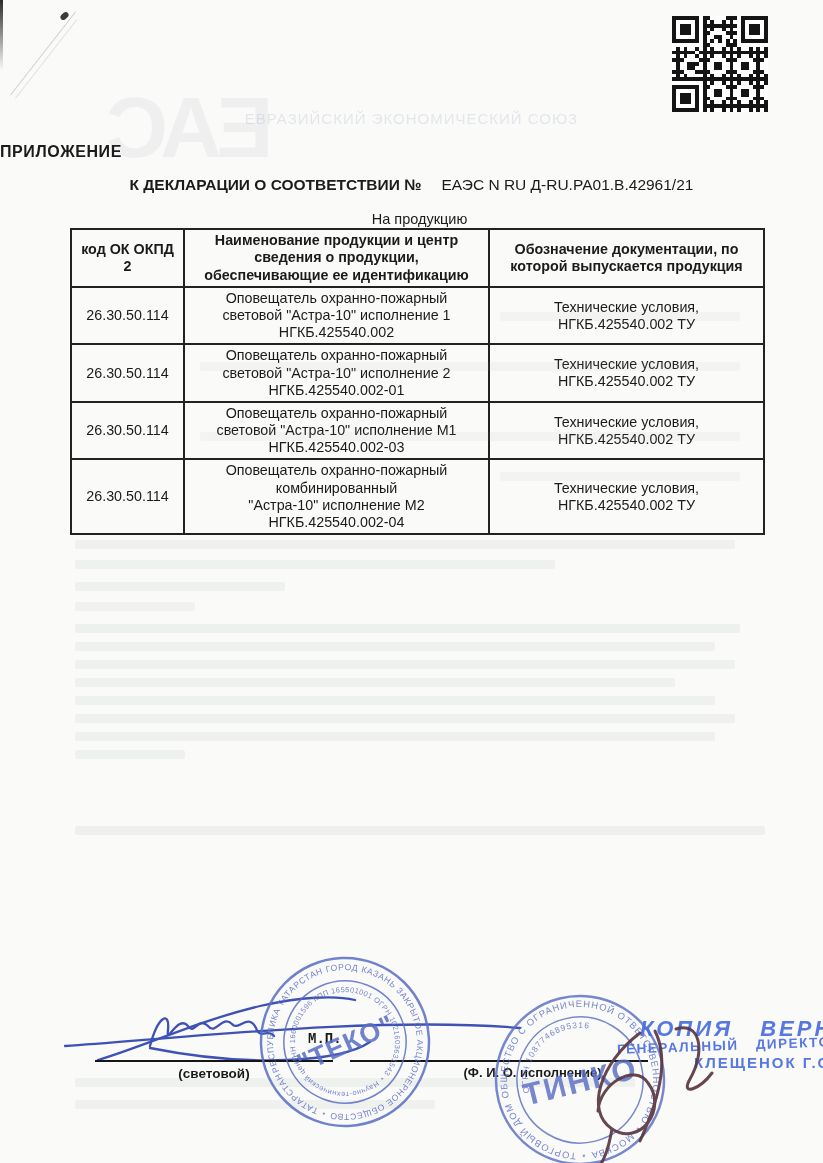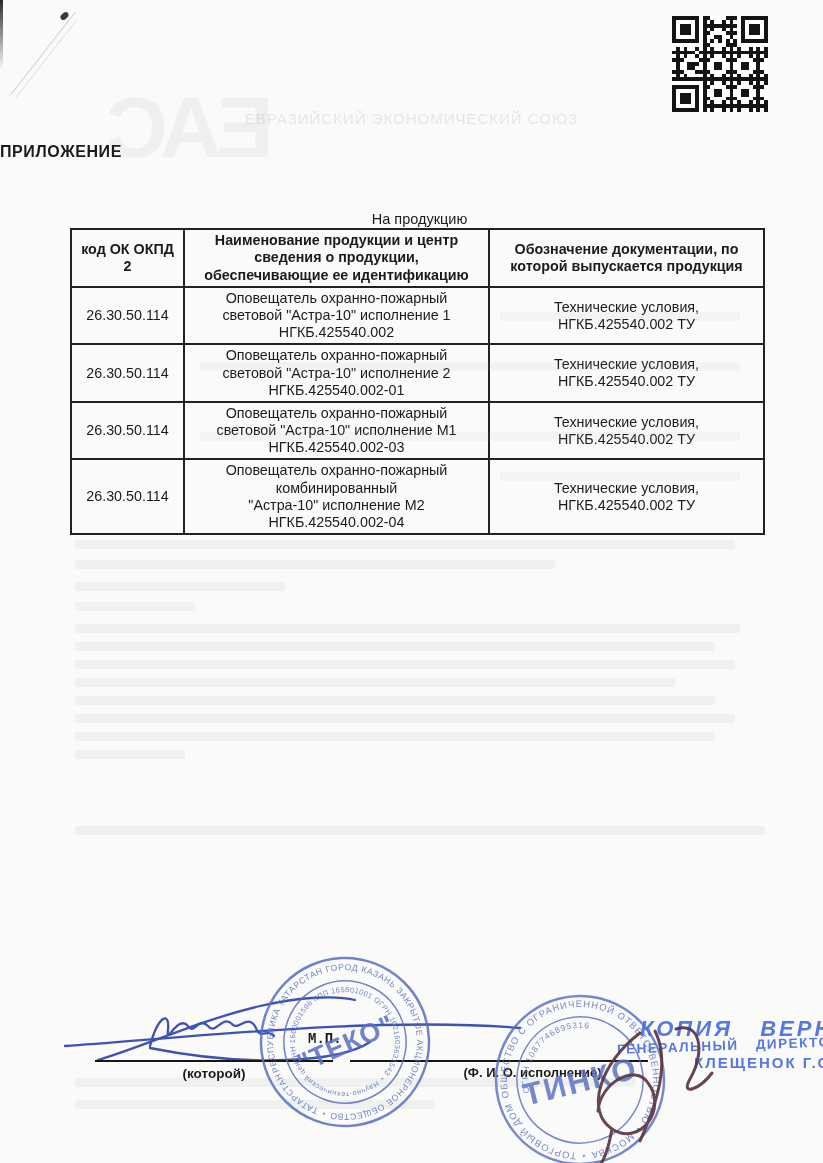--- a/index.html
+++ b/index.html
@@ -316,20 +316,23 @@
       <rect x="20" y="2" width="3" height="3" fill="#141414"></rect>
       <rect x="0" y="18" width="7" height="7" fill="#141414"></rect>
       <rect x="1" y="19" width="5" height="5" fill="#fff"></rect>
       <rect x="2" y="20" width="3" height="3" fill="#141414"></rect>
     </svg>
 
   <div class="abs eac-wm" style="left:112px;top:84px;">ЕАС</div>
   <div class="abs ghost" style="top:110px;font-size:15px;opacity:.22;">ЕВРАЗИЙСКИЙ ЭКОНОМИЧЕСКИЙ СОЮЗ</div>
 
   <div class="abs title">ПРИЛОЖЕНИЕ</div>
+  <div class="abs decl-line">
+    <span class="lbl">К ДЕКЛАРАЦИИ О СООТВЕТСТВИИ №</span><span class="num">ЕАЭС N RU Д-RU.РА01.В.42961/21</span>
+  </div>
   <div class="abs subtitle">На продукцию</div>
 
   <table class="doc-table">
     <colgroup>
         <col style="width:113px">
         <col style="width:305px">
         <col style="width:275px">
       </colgroup>
     <tbody>
         <tr style="height:58px">
@@ -396,21 +399,21 @@
   <svg class="abs" style="left:50px;top:980px;width:500px;height:100px;" viewBox="0 0 500 100">
     <g class="ink-sig" style="stroke:var(--signature-blue);stroke-width:2.3;opacity:.9;">
       <path d="M 48 80 C 90 68, 150 40, 210 26 C 250 17, 285 15, 305 20"></path>
       <path d="M 100 66 C 108 36, 120 30, 118 50 C 116 66, 128 34, 138 46 C 144 56, 148 36, 158 46 C 166 56, 172 34, 182 44 C 188 52, 198 32, 206 48 C 210 60, 218 48, 224 56"></path>
       <path d="M 15 66 C 130 58, 330 36, 470 48"></path>
       <path d="M 100 68 C 200 88, 290 82, 320 62"></path>
     </g>
   </svg>
 
   <div class="abs sig-line" style="left:95px;top:1060px;width:238px;"></div>
-  <div class="abs cap" style="left:95px;top:1066px;width:238px;">(которой)</div>
+  <div class="abs cap" style="left:95px;top:1066px;width:238px;">(световой)</div>
   <div class="abs mp-label" style="left:308px;top:1031px;">М.П.</div>
   <div class="abs sig-line" style="left:350px;top:1060px;width:298px;"></div>
   <div class="abs cap" style="left:430px;top:1065px;width:205px;font-size:13px;">(Ф. И. О. исполнение)</div>
 
   <svg class="stamp-svg" style="left:257px;top:954px;width:176px;height:176px;transform:rotate(-24deg);opacity:.85;" viewBox="0 0 176 176">
     <defs>
       <path id="teko-outer" d="M 88 88 m -72,0 a 72,72 0 1,1 144,0 a 72,72 0 1,1 -144,0"></path>
       <path id="teko-inner" d="M 88 88 m -50,0 a 50,50 0 1,1 100,0 a 50,50 0 1,1 -100,0"></path>
     </defs>
     <circle class="stamp-ring" cx="88" cy="88" r="84" stroke-width="2.5"></circle>

